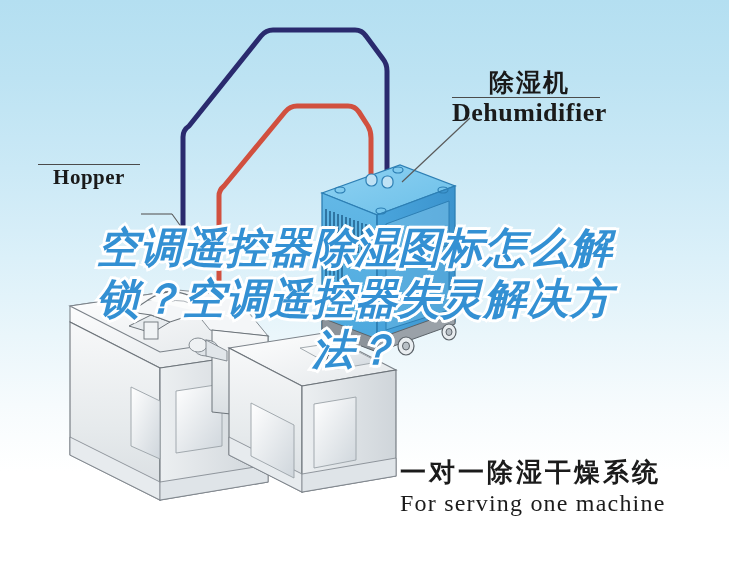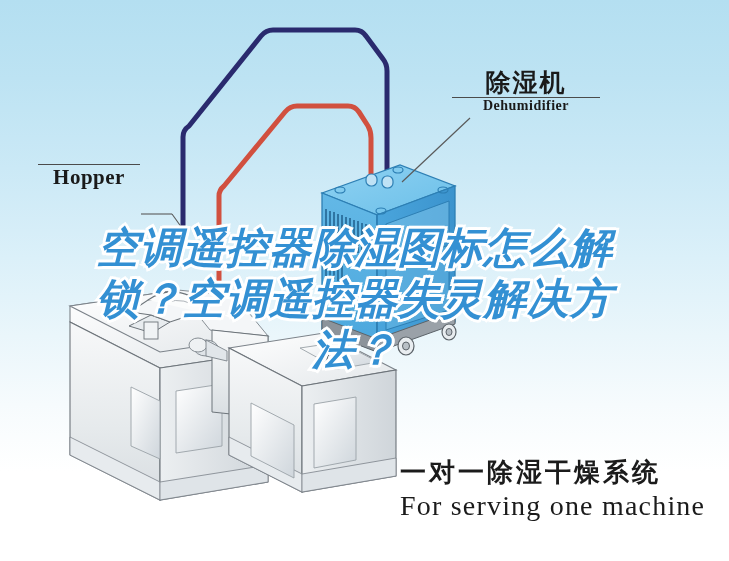--- a/index.html
+++ b/index.html
@@ -67,21 +67,21 @@
   }
   #label-hopper .cn { font-size: 25px; }
   #label-hopper .en { font-size: 21px; }
   #label-hopper .rule { width: 102px; margin-left: 0; }
 
   #label-dehumidifier {
     left: 452px;
     top: 70px;
   }
   #label-dehumidifier .cn { font-size: 25px; letter-spacing: 2px; }
-  #label-dehumidifier .en { font-size: 14px; }
+  #label-dehumidifier .en { font-size: 26px; }
   #label-dehumidifier .rule { width: 148px; }
 
   
   #caption {
     position: absolute;
     left: 400px;
     top: 458px;
     width: 312px;
     color: #1b1b1b;
   }
@@ -90,21 +90,21 @@
     font-family: "DejaVu Sans", "Liberation Sans", sans-serif;
     font-weight: 700;
     font-size: 26px;
     letter-spacing: 3px;
     line-height: 1.1;
   }
   #caption .cap-en {
     display: block;
     font-family: "Liberation Serif", "DejaVu Serif", serif;
     font-weight: 400;
-    font-size: 28px;
+    font-size: 24px;
     letter-spacing: 1.2px;
     margin-top: 3px;
   }
 
   
   #overlay-title {
     position: absolute;
     left: 75px;
     top: 222px;
     width: 560px;

